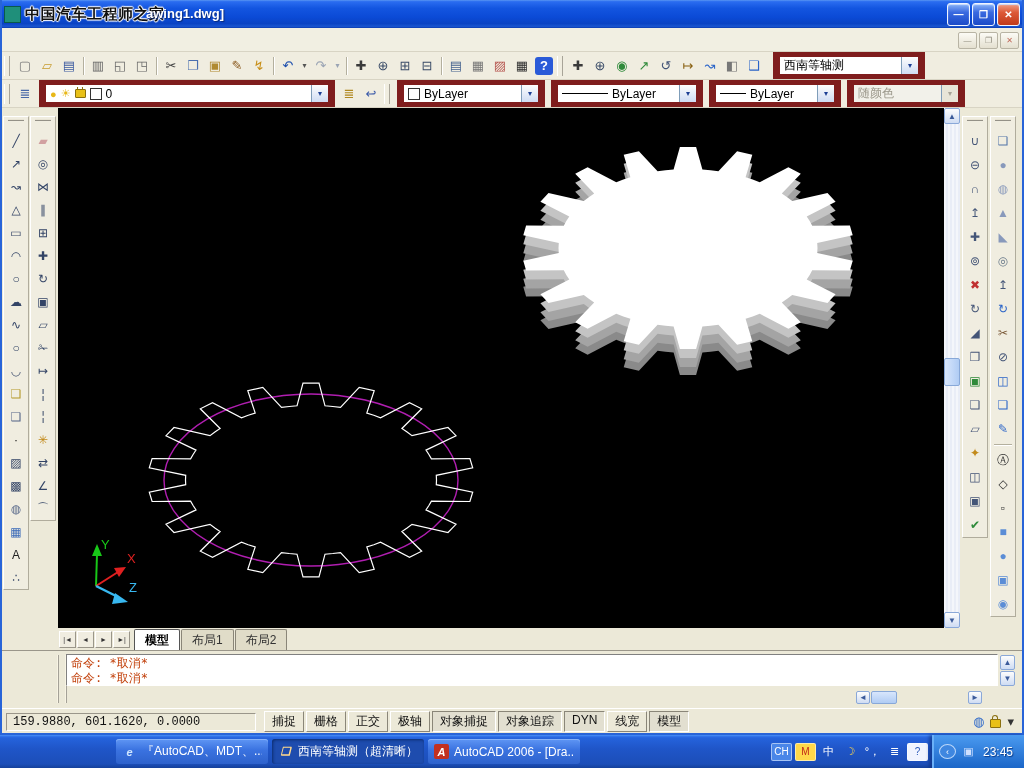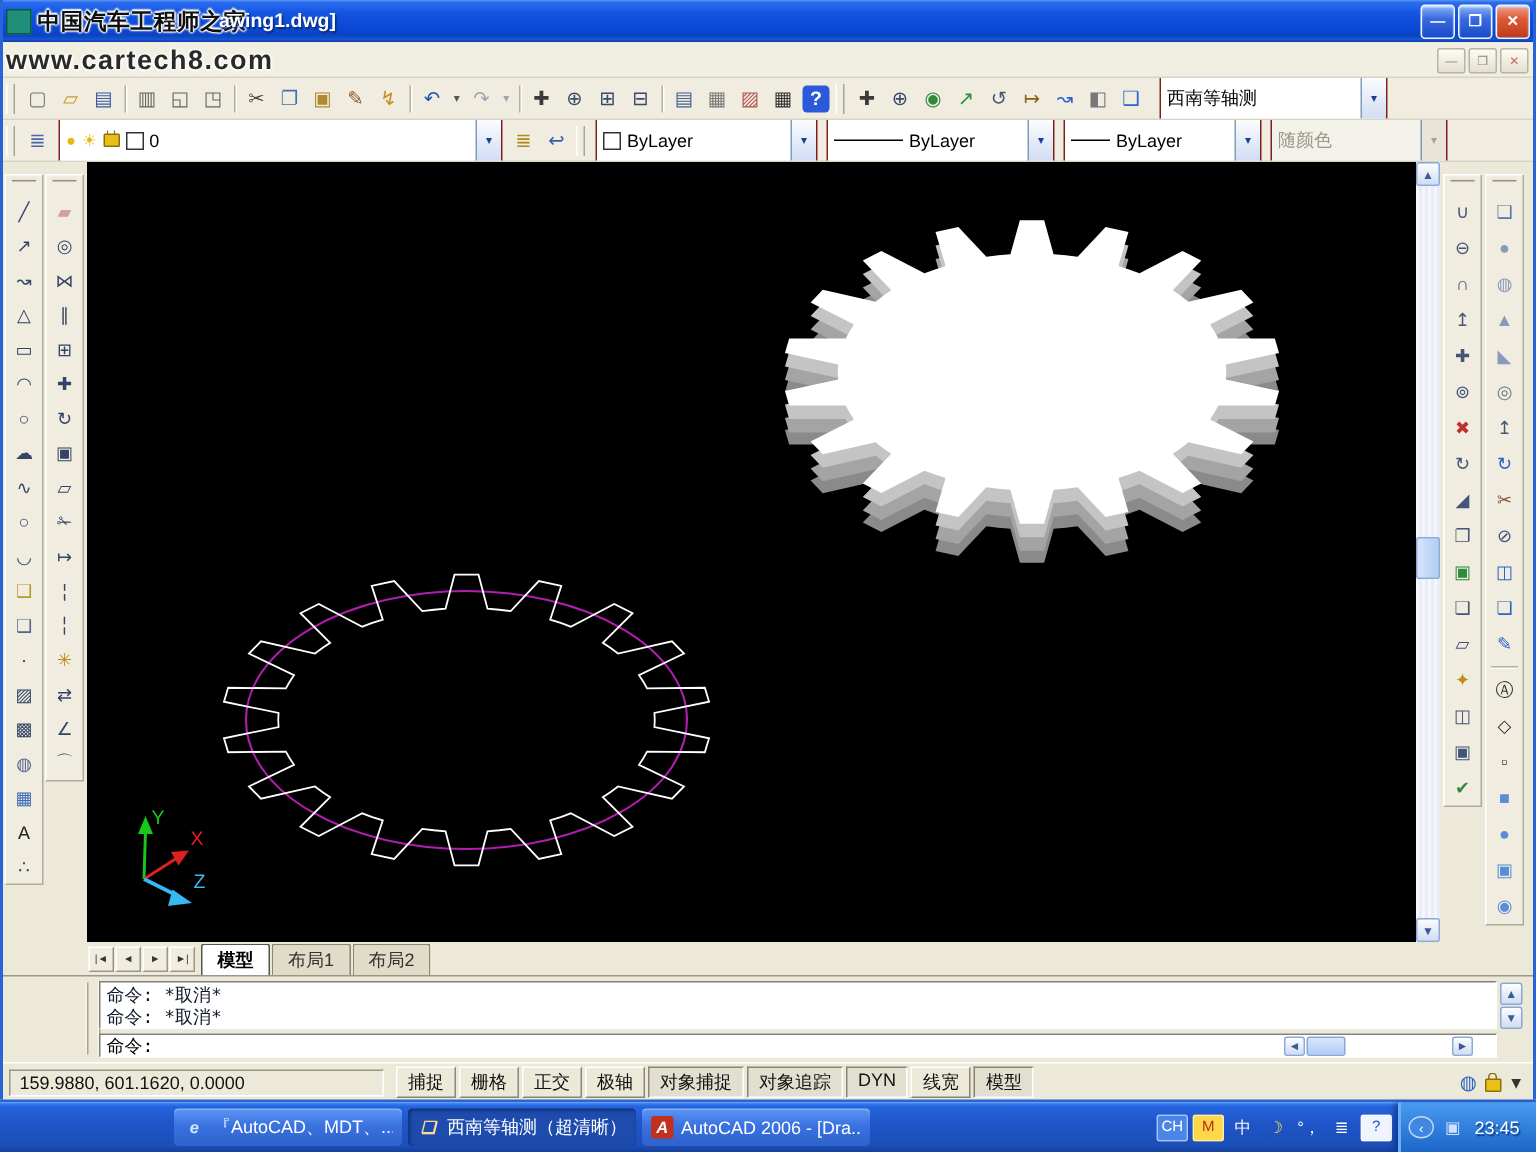--- a/index.html
+++ b/index.html
@@ -28,21 +28,21 @@
   .mdi-btn.close{color:#c06a5a;}
   
   .tbrow{left:0;width:1024px;height:28px;background:#f0ede0;border-bottom:1px solid #d8d4c4;display:flex;align-items:center;padding:0 2px;box-sizing:border-box;flex-wrap:nowrap;overflow:hidden;}
   #tb1{top:52px;} #tb2{top:80px;}
   .hgrip{width:4px;height:20px;border-left:1px solid #fff;border-right:1px solid #a8a498;margin:0 4px 0 2px;flex:0 0 auto;}
   .tbtn{width:22px;height:22px;display:flex;align-items:center;justify-content:center;font-size:13px;flex:0 0 auto;color:#333;cursor:default;}
   .tbtn.bgd{width:18px;height:18px;margin:2px;border-radius:3px;font-weight:bold;}
   .tbtn.narrow{width:11px;font-size:8px;}
   .tsep{width:7px;height:22px;flex:0 0 auto;position:relative;}
   .tsep::after{content:"";position:absolute;left:3px;top:2px;bottom:2px;width:1px;background:#b4b09e;box-shadow:1px 0 0 #fff;}
-  .combo{display:flex;align-items:center;height:31px;background:#fff;border:1px solid #7f1d1d;box-sizing:border-box;flex:0 0 auto;font-size:12px;color:#000;}
+  .combo{display:flex;align-items:center;height:31px;background:#fff;border:7px solid #7f1d1d;box-sizing:border-box;flex:0 0 auto;font-size:12px;color:#000;}
   .combo .val{flex:1;padding:0 4px;white-space:nowrap;overflow:hidden;display:flex;align-items:center;gap:4px;}
   .combo .arrow{width:16px;align-self:stretch;border-left:1px solid #7f9db9;display:flex;align-items:center;justify-content:center;
     font-size:8px;color:#1c3f94;background:linear-gradient(180deg,#fdfdfd,#cfdcf3);}
   .combo.disabled{background:#f2f1ea;color:#9a978a;}
   .combo.disabled .arrow{color:#a8a498;background:#e8e5d8;}
   .chip{width:10px;height:10px;background:#fff;border:1px solid #333;flex:0 0 auto;}
   .ltline{height:1px;background:#000;flex:0 0 auto;}
   .lock{width:9px;height:7px;background:#e8c018;border:1px solid #8a7010;border-radius:1px;position:relative;margin-top:4px;}
   .lock::before{content:"";position:absolute;left:1px;top:-5px;width:4px;height:4px;border:1.5px solid #8a7010;border-bottom:none;border-radius:3px 3px 0 0;}
   .bulb{color:#e8b818;font-size:11px;}
@@ -65,27 +65,27 @@
   #tabrow{left:0;top:628px;width:1024px;height:22px;background:#ece9d8;display:flex;align-items:center;}
   .navbtn{width:17px;height:17px;margin-left:1px;border:1px solid;border-color:#fff #9a968a #9a968a #fff;background:#f0ede0;
     display:flex;align-items:center;justify-content:center;font-size:7px;color:#333;box-sizing:border-box;}
   #tabs{display:flex;height:20px;margin-left:4px;align-items:flex-start;}
   .tab{padding:2px 10px 3px;border:1px solid #8a8678;border-bottom:none;background:#e0dcc8;color:#333;font-size:12px;margin-right:1px;border-radius:2px 2px 0 0;}
   .tab.active{background:#fff;font-weight:bold;color:#000;border-color:#555;}
   
   #cmdwin{left:0;top:650px;width:1024px;height:58px;background:#ece9d8;border-top:1px solid #9a968a;}
   #cmd-grip{position:absolute;left:57px;top:4px;width:6px;height:48px;border-left:2px ridge #f8f4e4;border-right:2px ridge #f8f4e4;}
   #cmd-history{position:absolute;left:66px;top:3px;width:932px;height:32px;background:#fff;border:1px solid;border-color:#808080 #fff #fff #808080;
-    font-family:"DejaVu Sans Mono",monospace;font-size:12px;color:#0f172a;padding:1px 4px;box-sizing:border-box;line-height:15px;overflow:hidden;}
+    font-family:"DejaVu Sans Mono",monospace;font-size:12px;color:#c2410c;padding:1px 4px;box-sizing:border-box;line-height:15px;overflow:hidden;}
   #cmd-prompt-line{position:absolute;left:66px;top:38px;width:932px;height:16px;background:#fff;border:1px solid;border-color:#808080 #fff #fff #808080;
     font-family:"DejaVu Sans Mono",monospace;font-size:12px;padding:0 4px;box-sizing:border-box;line-height:14px;}
   
   #statusbar{left:0;top:708px;width:1024px;height:25px;background:#ece9d8;border-top:1px solid #fff;display:flex;align-items:center;}
   #coords{width:250px;height:18px;margin-left:6px;border:1px solid;border-color:#9a968a #fff #fff #9a968a;display:flex;align-items:center;
-    padding:0 6px;font-size:12px;color:#111;box-sizing:border-box;font-family:Liberation Sans, sans-serif;}
+    padding:0 6px;font-size:12px;color:#111;box-sizing:border-box;font-family:Liberation Mono, monospace;}
   #status-btns{display:flex;gap:2px;margin-left:8px;}
   .stbtn{padding:1px 7px;border:1px solid;border-color:#fff #8a8678 #8a8678 #fff;background:#ece9d8;color:#111;font-size:12px;white-space:nowrap;}
   .stbtn.on{border-color:#8a8678 #fff #fff #8a8678;background:#e2dfd0;}
   #status-right{margin-left:auto;display:flex;align-items:center;gap:6px;margin-right:10px;}
   .st-ic{font-size:13px;}
   #blue-strip{left:0;top:733px;width:1024px;height:2px;background:#2864d8;}
   .edge{top:0;width:2px;height:733px;background:#2864d8;}
   
   #taskbar{left:0;top:735px;width:1024px;height:33px;
     background:linear-gradient(180deg,#4a90f4 0%,#2e6fe8 5%,#2563dc 9%,#1f55c8 42%,#1c4eb8 88%,#15409a 100%);}
@@ -118,21 +118,20 @@
     <span id="wm-title">中国汽车工程师之家</span>
     <span id="title-suffix">awing1.dwg]</span>
     <div id="win-btns">
       <div class="win-btn">—</div>
       <div class="win-btn">❐</div>
       <div class="win-btn close">✕</div>
     </div>
   </div>
 
   <div id="menubar" class="abs">
-    <span id="wm-menu">www.cartech8.com</span>
     <div id="mdi-btns">
       <div class="mdi-btn">—</div>
       <div class="mdi-btn">❐</div>
       <div class="mdi-btn close">✕</div>
     </div>
   </div>
 
   <div id="tb1" class="tbrow abs">
     <div class="hgrip"></div>
     <div style="display:flex;align-items:center;">
@@ -376,23 +375,20 @@
   </div>
 
   <div id="cmdwin" class="abs">
     <div id="cmd-grip"></div>
     <div id="cmd-history">
         <div class="cmd-line">命令: *取消*</div>
         <div class="cmd-line">命令: *取消*</div>
       </div>
     <div class="sbtn" style="left:1000px;top:4px;width:15px;height:15px;">▲</div>
     <div class="sbtn" style="left:1000px;top:20px;width:15px;height:15px;">▼</div>
-    <div id="cmd-prompt-line">
-      <span>命令:</span>
-    </div>
     <div class="sbtn" style="left:856px;top:40px;width:14px;height:13px;">◄</div>
     <div class="sthumb h" style="left:871px;top:40px;width:26px;height:13px;"></div>
     <div class="sbtn" style="left:968px;top:40px;width:14px;height:13px;">►</div>
   </div>
 
   <div id="statusbar" class="abs">
     <div id="coords">159.9880,  601.1620,  0.0000</div>
     <div id="status-btns">
         <div class="stbtn">捕捉</div>
         <div class="stbtn">栅格</div>

